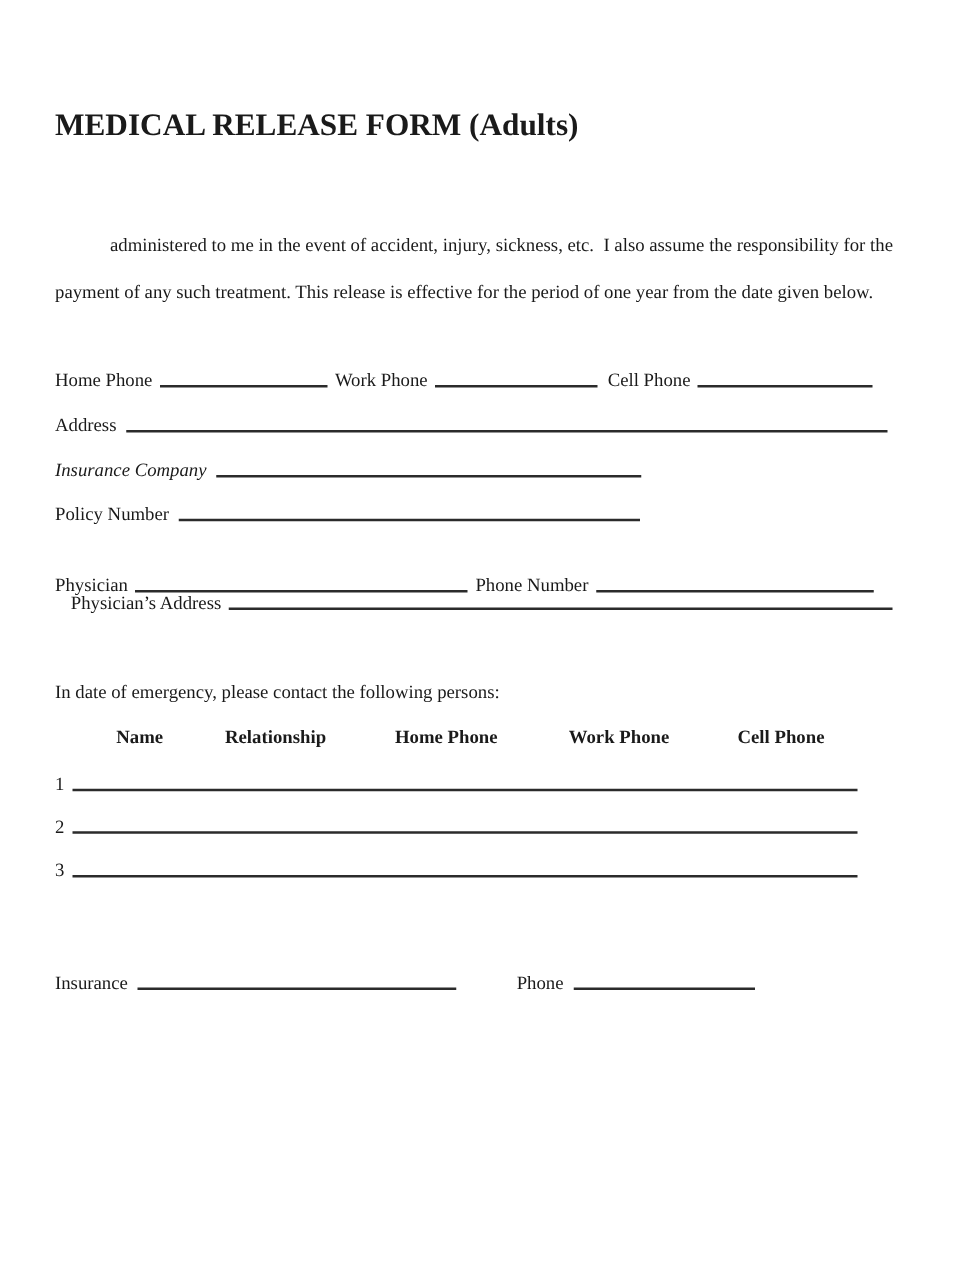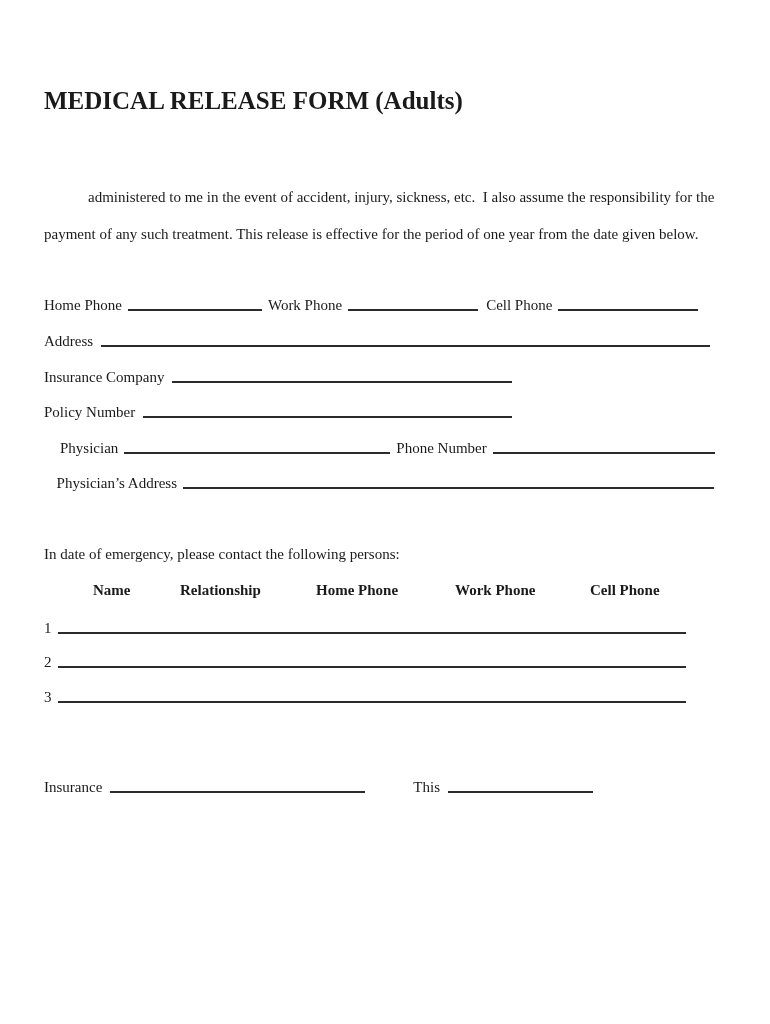--- a/index.html
+++ b/index.html
@@ -71,23 +71,23 @@
   .w-num   { width: 628px; }
   .w-sig   { width: 255px; }
   .w-date  { width: 145px; }
   
   .r-title { top: 88px; }
   .r-i1 { top: 150px; }
   .r-i2 { top: 186px; margin-left: 44px; }
   .r-i3 { top: 223px; }
   .r-phones { top: 294px; }
   .r-addr { top: 330px; }
-  .r-ins { top: 366px; }
+  .r-ins { top: 366px; font-style: italic; }
   .r-pol { top: 401px; }
-  .r-phys { top: 437px; margin-left: 16px; }
+  .r-phys { top: 458px; }
   .r-pa { top: 472px; text-align: right; }
   .r-ka { top: 508px; }
   .r-em { top: 543px; }
   .r-hdrs { top: 579px; }
   .r-n1 { top: 617px; }
   .r-n2 { top: 651px; }
   .r-n3 { top: 686px; }
   .r-sig { top: 776px; }
 </style>
 </head>
@@ -114,15 +114,15 @@
 
 
   <div class="row r-em">In date of emergency, please contact the following persons:</div>
 
   <div class="row r-hdrs"><span class="hdr h0">Name</span><span class="hdr h1">Relationship</span><span class="hdr h2">Home Phone</span><span class="hdr h3">Work Phone</span><span class="hdr h4">Cell Phone</span></div>
 
   <div class="row r-n1"><span>1</span><span class="blank w-num"></span></div>
   <div class="row r-n2"><span>2</span><span class="blank w-num"></span></div>
   <div class="row r-n3"><span>3</span><span class="blank w-num"></span></div>
 
-  <div class="row r-sig"><span>Insurance</span><span class="blank w-sig ml8"></span><span class="datelbl">This</span><span class="blank w-date ml8"></span></div>
+  <div class="row r-sig"><span>Insurance</span><span class="blank w-sig ml8"></span><span class="datelbl">Phone</span><span class="blank w-date ml8"></span></div>
 
 </div>
 
 </body></html>

